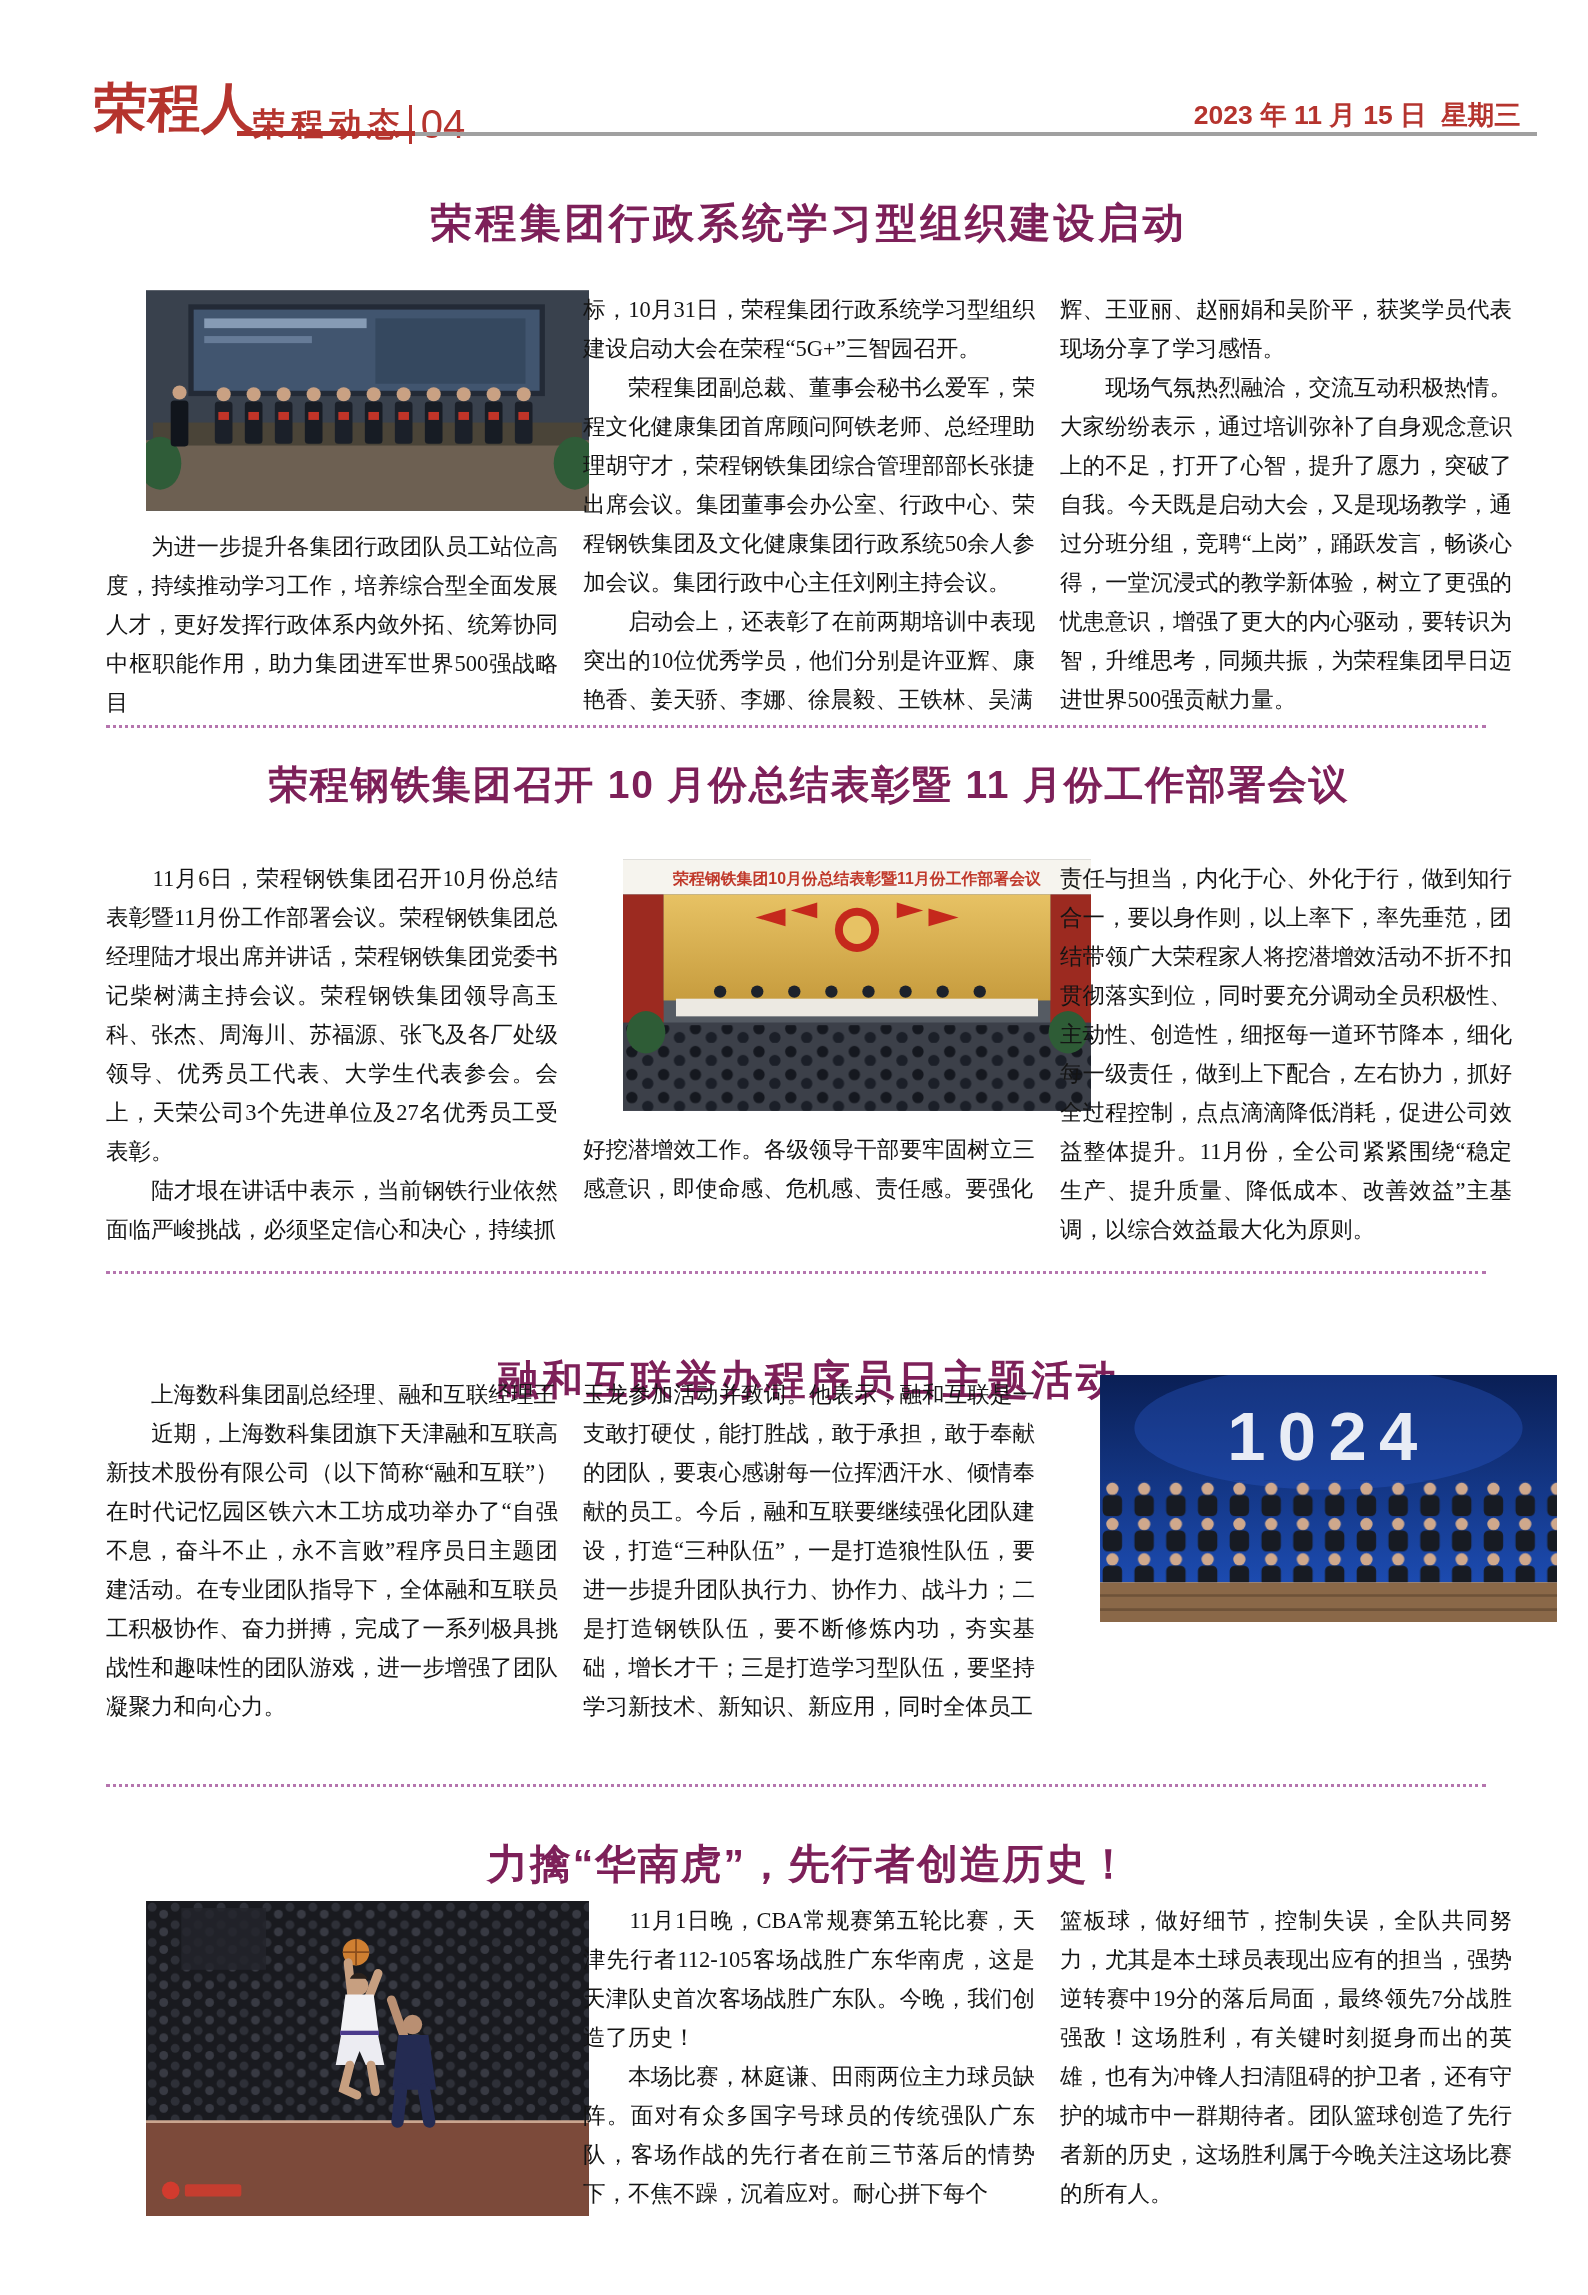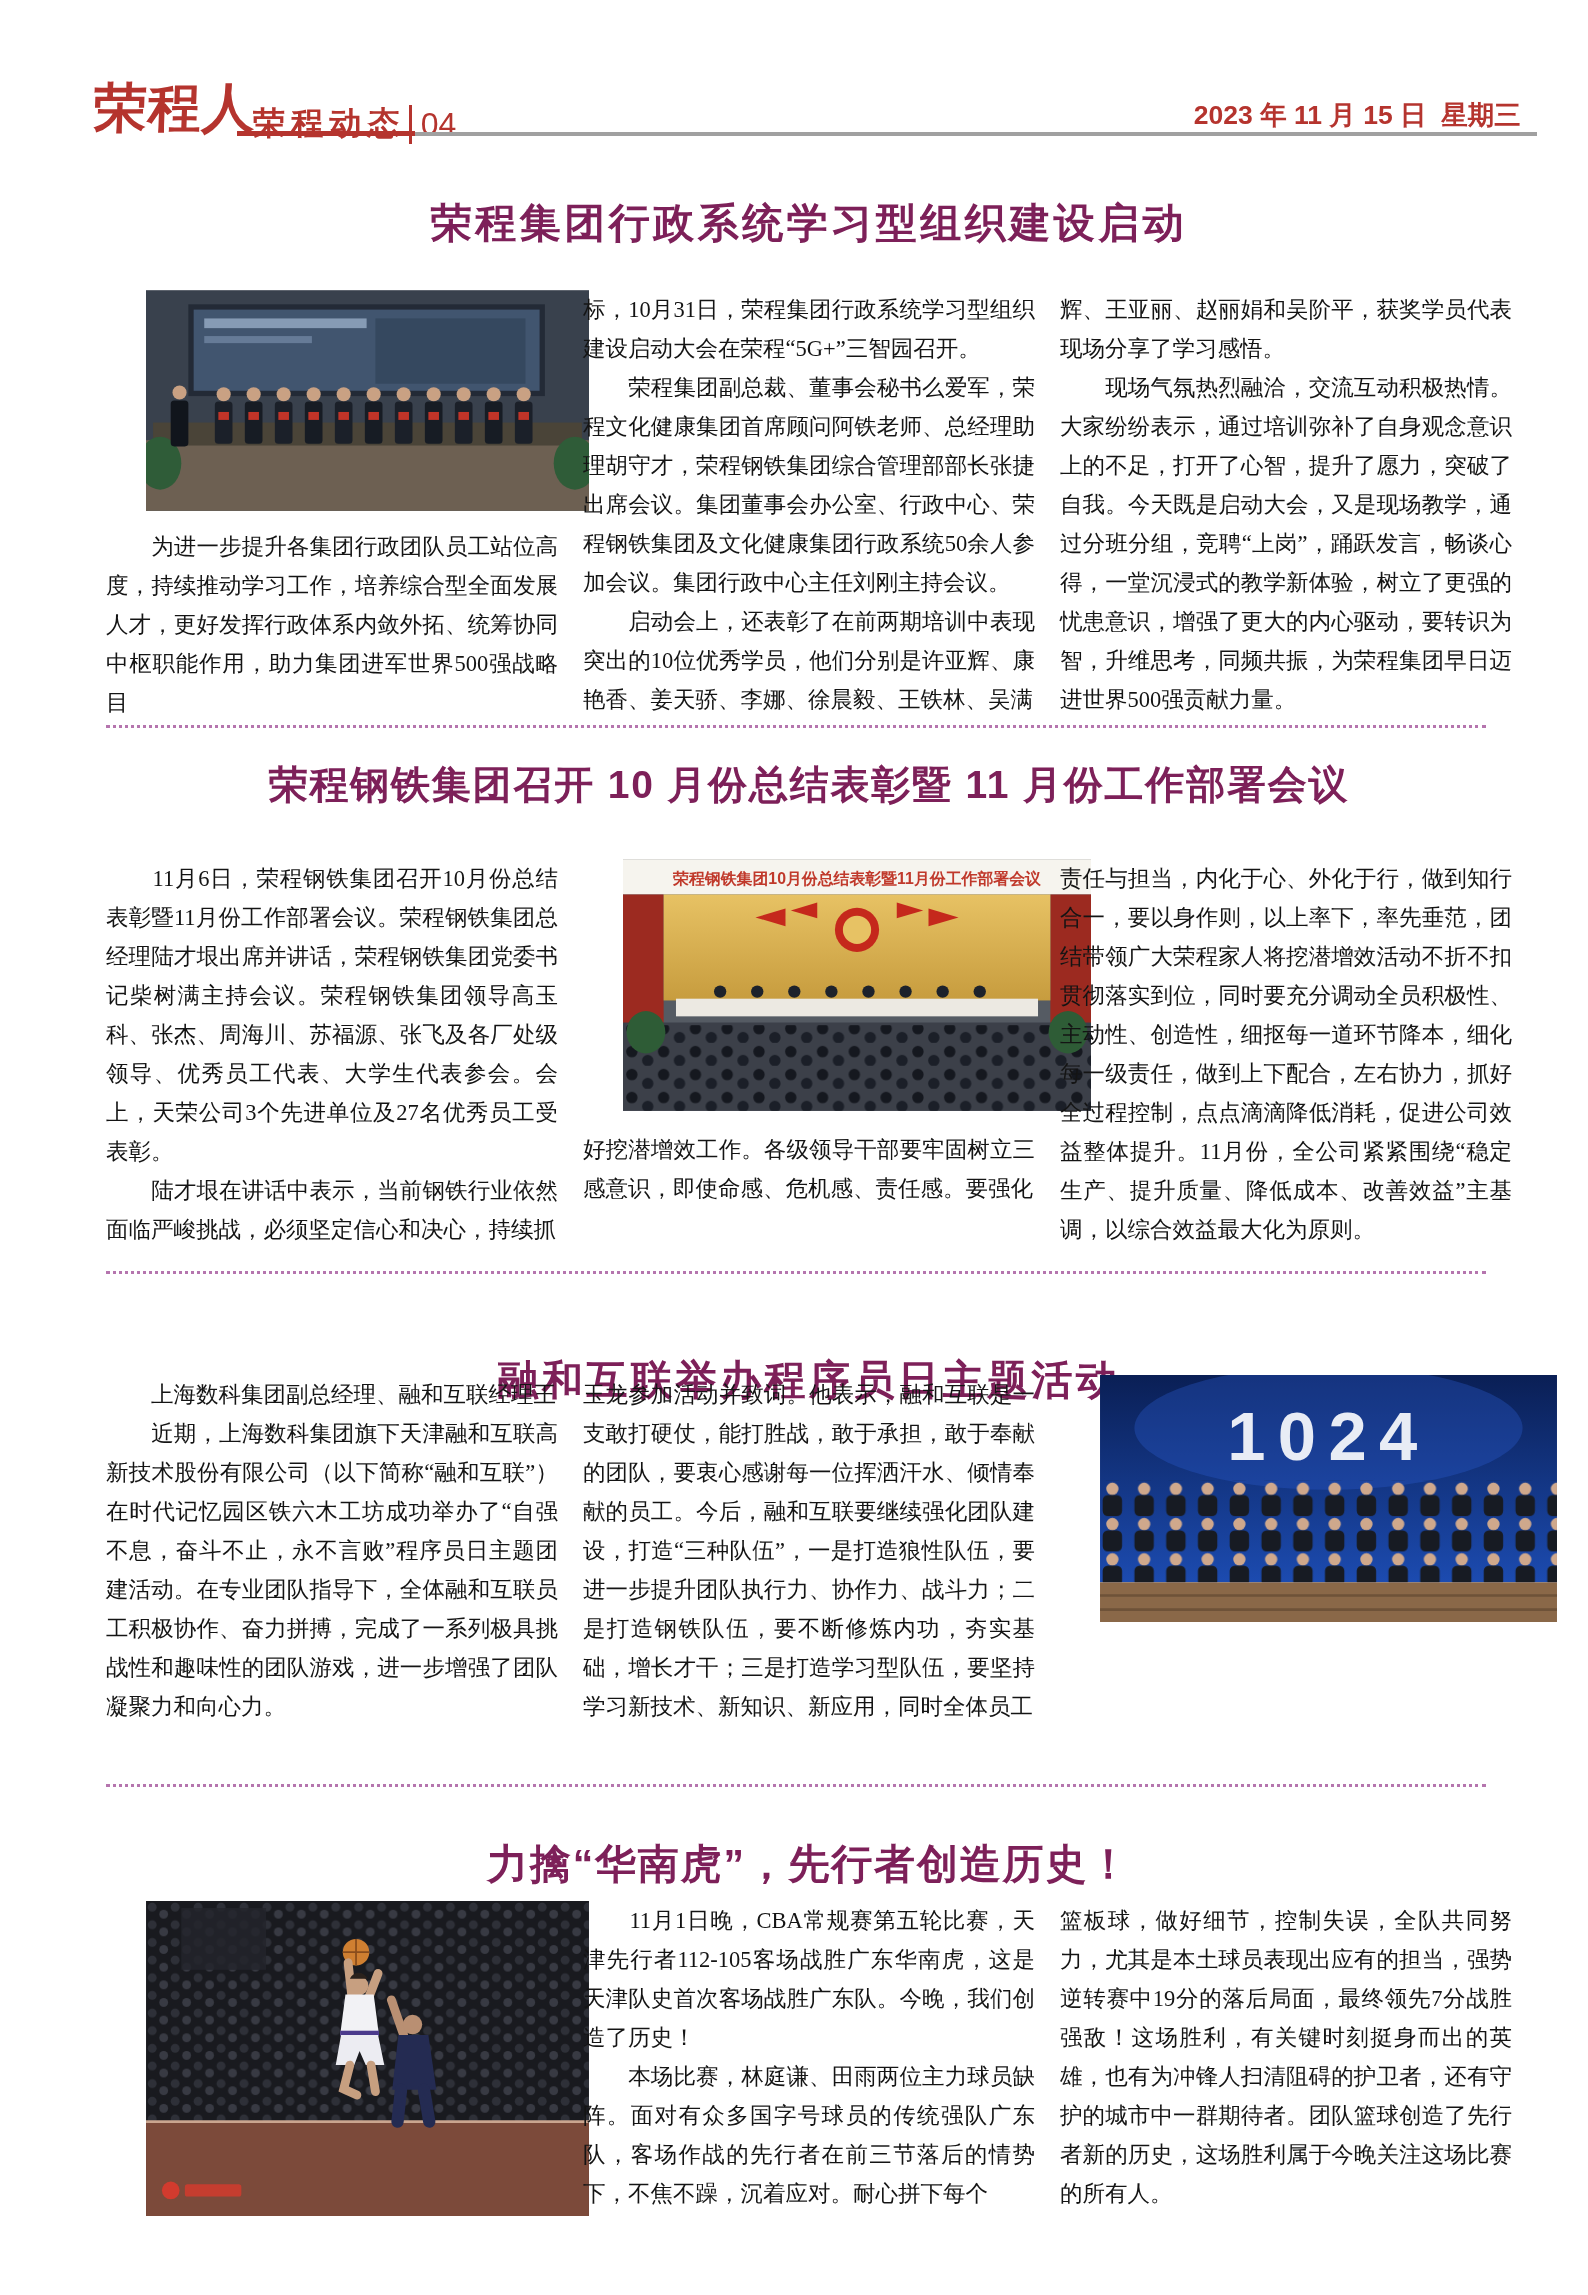--- a/index.html
+++ b/index.html
@@ -13,21 +13,21 @@
     position:absolute;left:-12.4px;top:5.3px;font-size:53px;line-height:1;
     font-weight:700;color:#b5342e;font-family:"DejaVu Serif","Liberation Serif",serif;
     letter-spacing:0.9px;transform:skewX(-2deg);
   }
   .section-wrap{position:absolute;left:147px;top:26px;display:flex;align-items:center;justify-content:flex-end;}
   .section{
     font-family:"Liberation Sans","DejaVu Sans",sans-serif;font-weight:800;
     font-size:32px;color:#b5342e;letter-spacing:6.2px;
   }
   .vbar{width:2.6px;height:39px;background:#b5342e;margin:0 8.8px 0 3.5px;}
-  .pagenum{font-family:"Liberation Sans","DejaVu Sans",sans-serif;font-size:32px;color:#b5342e;}
+  .pagenum{font-family:"Liberation Sans","DejaVu Sans",sans-serif;font-size:40px;color:#b5342e;}
   .date{
     position:absolute;right:-8.8px;top:21px;font-family:"Liberation Sans","DejaVu Sans",sans-serif;
     font-size:26.5px;font-weight:700;color:#b5342e;white-space:pre;
   }
   .rule{position:absolute;left:131px;top:55px;width:1300px;height:5.3px;display:flex;}
   .rule-red{width:178px;height:5.3px;background:#b5342e;}
   .rule-gray{flex:1;height:4.4px;margin-top:0.9px;background:#a0a0a0;}
   
   .title{
     position:absolute;left:106px;width:1406px;margin:0;text-align:center;

